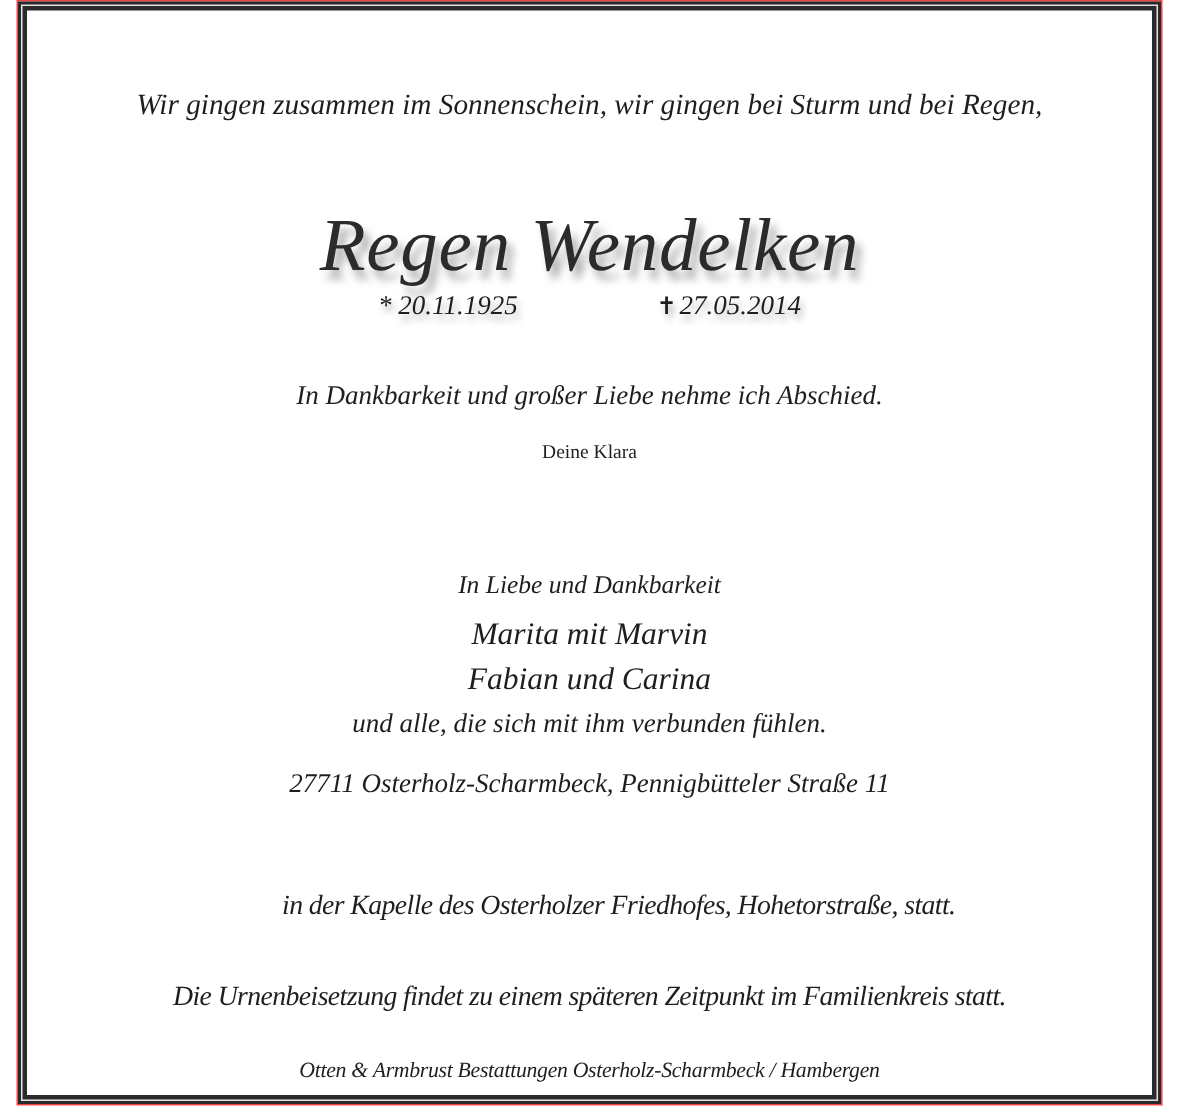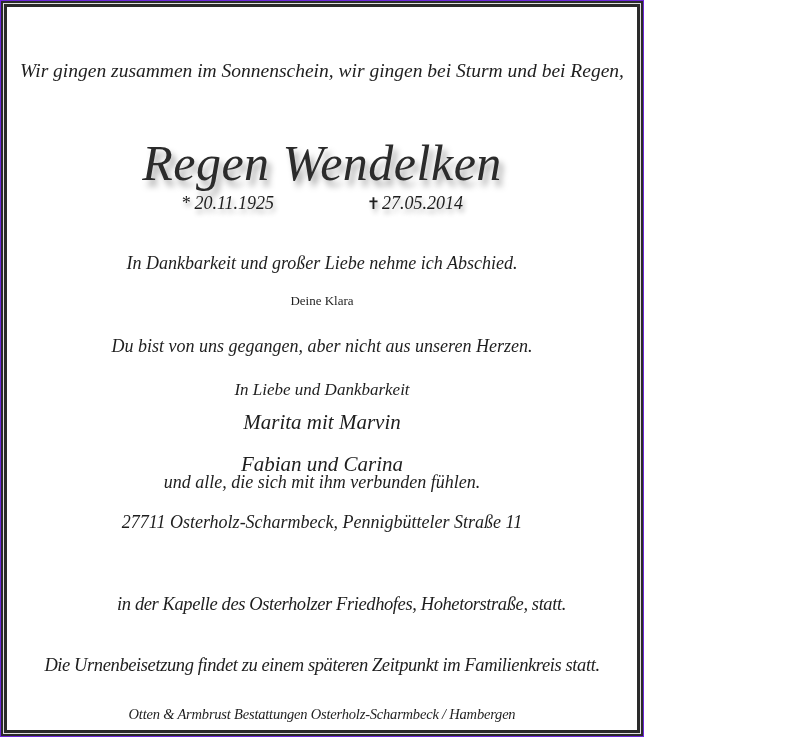--- a/index.html
+++ b/index.html
@@ -1,20 +1,20 @@
 <!DOCTYPE html>
 <html><head>
   <meta charset="utf-8">
   <style>
     html, body { margin: 0; padding: 0; background: #ffffff; }
     body { width: 800px; height: 737px; overflow: hidden; }
     .frame {
-      position: absolute; left: 0; top: 0;
-      width: 644px; height: 737px; box-sizing: border-box;
-      background: #6d28d9;
+      position: absolute; left: 11px; top: 0;
+      width: 764px; height: 737px; box-sizing: border-box;
+      background: #ef4444;
       padding: 1px;
     }
     .frame-outer {
       width: 100%; height: 100%; box-sizing: border-box;
       border: 2px solid #2a2a2a;
       background: #e0e0e0;
       padding: 1px;
     }
     .frame-inner {
       width: 100%; height: 100%; box-sizing: border-box;
@@ -61,24 +61,23 @@
           <span>20.11.1925</span>
         </span>
         <span>
           <span class="cross">✝</span><span>27.05.2014</span>
         </span>
       </div>
 
       <div class="t it med" style="top:244px;">In Dankbarkeit und großer Liebe nehme ich Abschied.</div>
       <div class="t big" style="top:281px; font-style:normal; font-size:13px;">Deine Klara</div>
 
-      <div class="t it med" style="top:327px;">Du bist von uns gegangen, aber nicht aus unseren Herzen.</div>
       <div class="t it med" style="top:371px; font-size:17px;">In Liebe und Dankbarkeit</div>
       <div class="t big" style="top:402px;">Marita mit Marvin</div>
-      <div class="t big" style="top:432px;margin-top:12px;">Fabian und Carina</div>
+      <div class="t big" style="top:432px;">Fabian und Carina</div>
       <div class="t it med" style="top:463px;">und alle, die sich mit ihm verbunden fühlen.</div>
 
       <div class="t it med" style="top:503px;">27711 Osterholz-Scharmbeck, Pennigbütteler Straße 11</div>
 
       <div class="t cond" style="top:584px;padding-left:39px;">in der Kapelle des Osterholzer Friedhofes, Hohetorstraße, statt.</div>
 
       <div class="t cond" style="top:645px;">Die Urnenbeisetzung findet zu einem späteren Zeitpunkt im Familienkreis statt.</div>
 
       <div class="t small" style="top:698px;">Otten &amp; Armbrust Bestattungen Osterholz-Scharmbeck / Hambergen</div>
 

